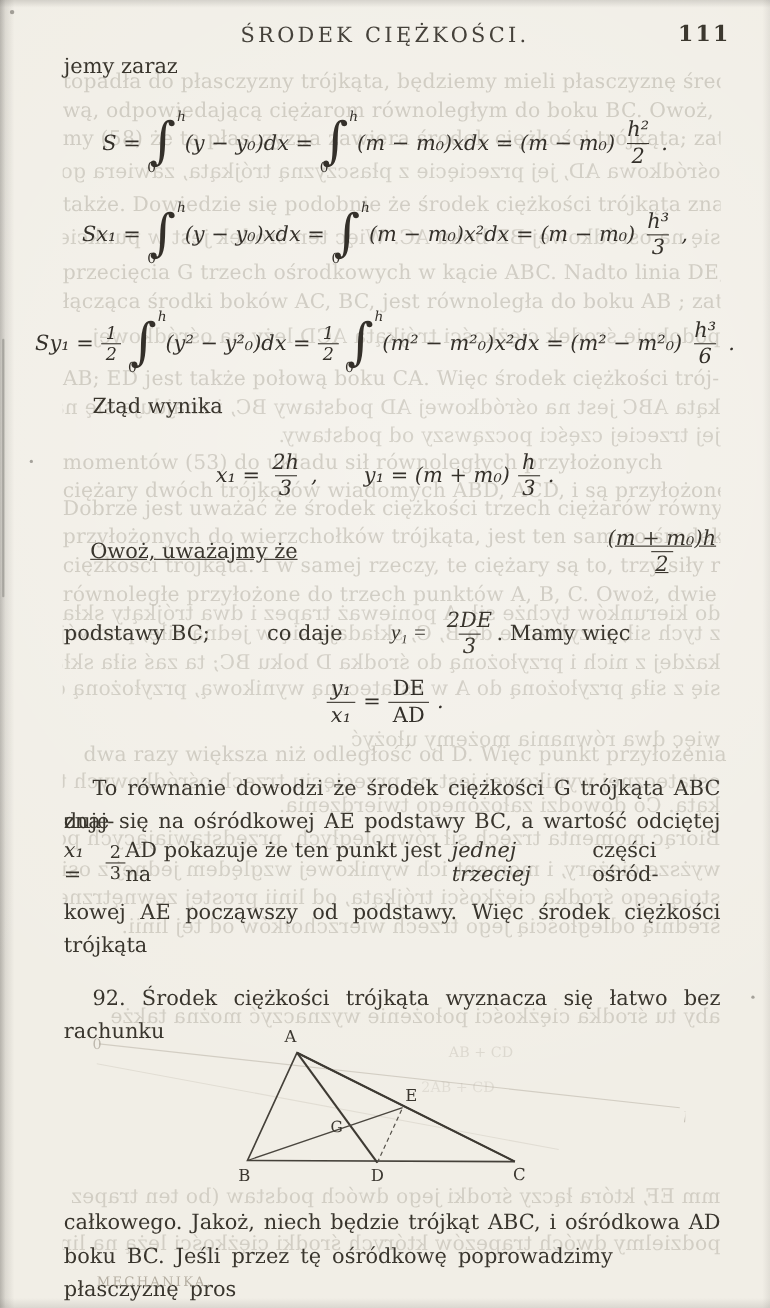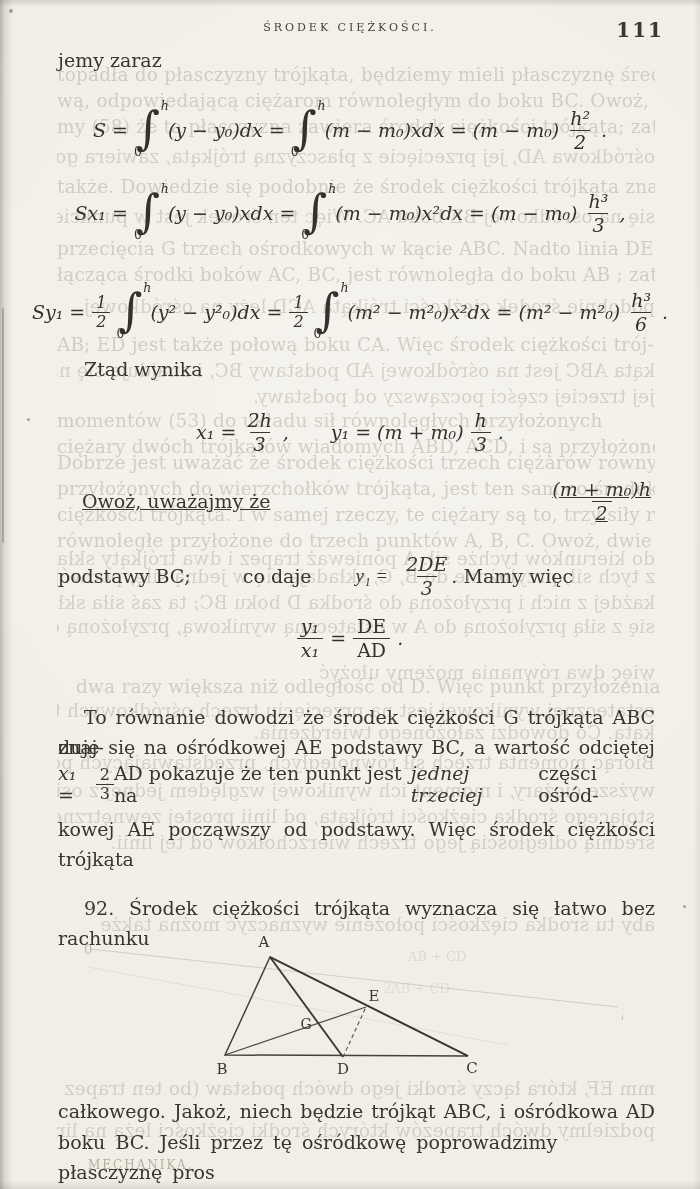--- a/index.html
+++ b/index.html
@@ -19,21 +19,21 @@
   .abs{position:absolute;}
   
   .ghost-layer{position:absolute;inset:0;}
   .ghost{
     position:absolute;left:57px;width:598px;overflow:hidden;white-space:nowrap;
     font-size:18.5px;color:#8d8779;opacity:0.33;filter:blur(0.55px);
     letter-spacing:0.2px;
   }
   .ghost.flip{transform:scaleX(-1);opacity:0.30;}
   
-  .header-title{top:21px;left:0;right:0;text-align:center;font-size:11px;letter-spacing:3px;color:#45413a;}
+  .header-title{top:21px;left:0;right:0;text-align:center;font-size:19px;letter-spacing:3px;color:#45413a;}
   .page-num{top:18px;right:36px;font-size:20px;letter-spacing:2px;color:#3c382f;font-weight:bold;}
   .lead{top:49px;left:58px;font-size:19px;}
   
   .formula{left:0;right:0;display:flex;justify-content:center;align-items:center;gap:7px;
            font-style:italic;font-size:19px;color:#34302a;}
   .f1{top:99px;height:62px;}
   .f2{top:182px;height:62px;}
   .f3{top:281px;height:62px;}
   .f4{top:404px;height:56px;}
   .f5{top:607px;height:62px;}

